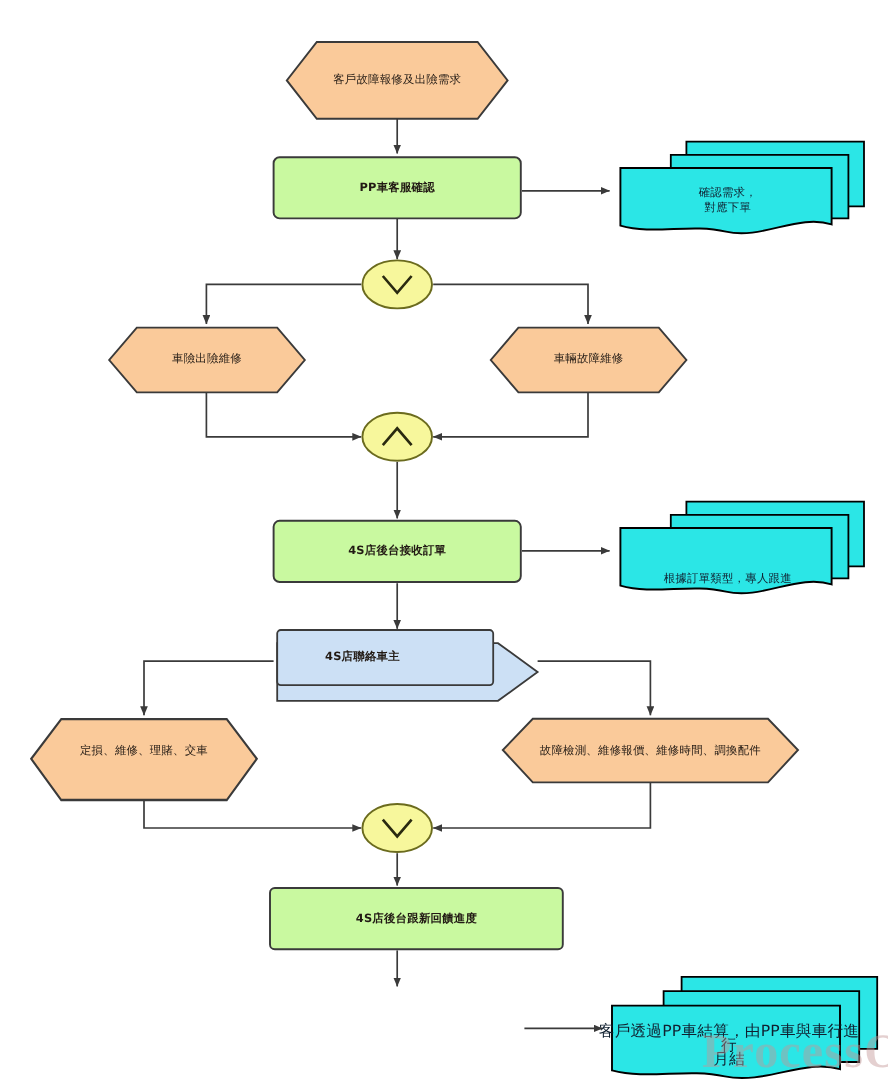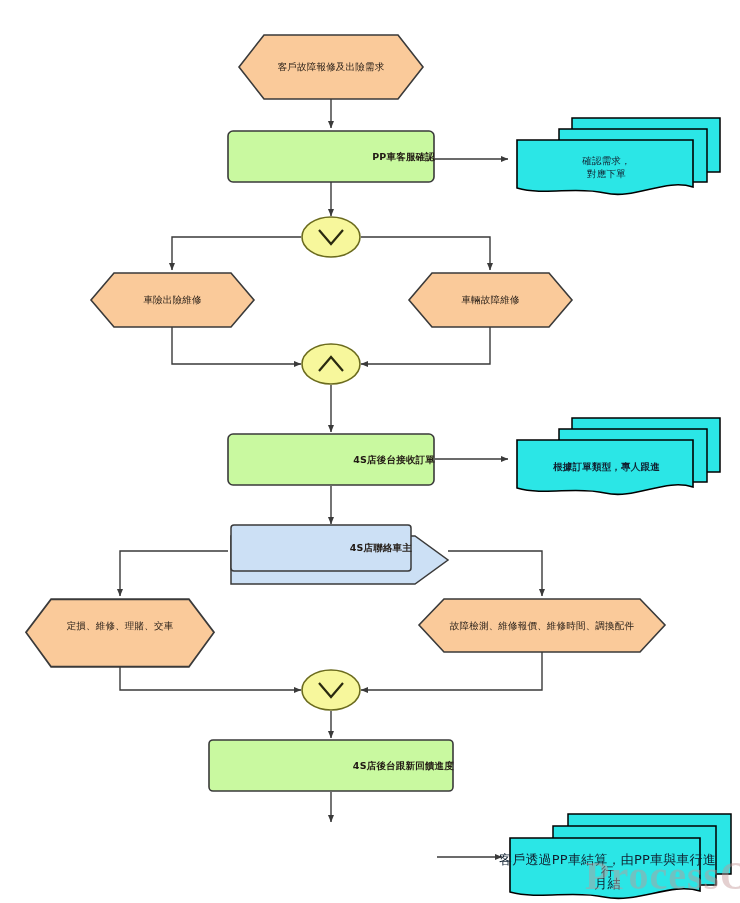--- a/index.html
+++ b/index.html
@@ -43,21 +43,21 @@
     left: 0;
     width: 100%;
     text-align: center;
     color: #221a14;
     font-size: 9.5px;
     line-height: 13px;
     letter-spacing: 0.2px;
     white-space: pre-line;
     z-index: 3;
   }
-  .label.bold { font-weight: 600; text-align: right; }
+  .label.bold { font-weight: 600; }
   .chev {
     position: absolute;
     left: 0; top: 0;
     width: 100%;
     height: 100%;
     z-index: 3;
   }
   .watermark {
     position: absolute;
     font-family: "Liberation Serif", "DejaVu Serif", serif;
@@ -181,21 +181,21 @@
     </svg>
     <div class="label bold" style="top:20px;">4S店後台接收訂單</div>
   </div>
 
   <div class="node" style="left:515px; top:400px; width:207px; height:82px;">
     <svg class="svgshape" viewBox="0 0 207 82" preserveAspectRatio="none">
       <path d="M57,2 L205,2 L205,56 L57,56 Z" fill="#2BE6E6" stroke="#000" stroke-width="1.5"></path>
       <path d="M44,13 L192,13 L192,66 L44,66 Z" fill="#2BE6E6" stroke="#000" stroke-width="1.5"></path>
       <path d="M2,24 L178,24 L178,71 C150,62 120,84 90,77 C60,70 30,80 2,72 Z" fill="#2BE6E6" stroke="#000" stroke-width="1.6"></path>
     </svg>
-    <div class="label" style="top:44px; left:-12px; color:#102030;font-weight:bold;">根據訂單類型，專人跟進</div>
+    <div class="label" style="top:60px; left:-12px; color:#102030;">根據訂單類型，專人跟進</div>
   </div>
 
   <div class="node" style="left:230px; top:508px; width:220px; height:62px;">
     <svg class="svgshape" viewBox="0 0 220 62" preserveAspectRatio="none">
       <polygon points="1,12 185,12 218,36 185,60 1,60" fill="#CCE0F5" stroke="#3a3a3a" stroke-width="1.5"></polygon>
       <rect x="1" y="1" width="180" height="46" rx="3" ry="3" fill="#CCE0F5" stroke="#3a3a3a" stroke-width="1.5"></rect>
     </svg>
     <div class="label bold" style="top:17px; left:-38px; width:100%;">4S店聯絡車主</div>
   </div>
 
@@ -215,21 +215,21 @@
 
   <div class="node" style="left:301px; top:653px; width:60px; height:42px;">
     <svg class="svgshape" viewBox="0 0 60 42" preserveAspectRatio="none">
       <ellipse cx="30" cy="21" rx="29" ry="20" fill="#F7F79C" stroke="#6b6b1e" stroke-width="1.6"></ellipse>
     </svg>
     <svg class="chev" viewBox="0 0 60 42">
       <polyline points="18,14 30,28 42,14" fill="none" stroke="#2a2a10" stroke-width="2.2"></polyline>
     </svg>
   </div>
 
-  <div class="node" style="left:208px; top:723px; width:246px; height:53px;">
+  <div class="node" style="left:224px; top:723px; width:246px; height:53px;">
     <svg class="svgshape" viewBox="0 0 246 53" preserveAspectRatio="none">
       <rect x="1" y="1" width="244" height="51" rx="4" ry="4" fill="#C9F9A0" stroke="#3a3a3a" stroke-width="1.6"></rect>
     </svg>
     <div class="label bold" style="top:20px;">4S店後台跟新回饋進度</div>
   </div>
 
 
   <div class="node" style="left:508px; top:796px; width:225px; height:92px;">
     <svg class="svgshape" viewBox="0 0 225 92" preserveAspectRatio="none">
       <path d="M60,2 L223,2 L223,62 L60,62 Z" fill="#2BE6E6" stroke="#000" stroke-width="1.5"></path>

